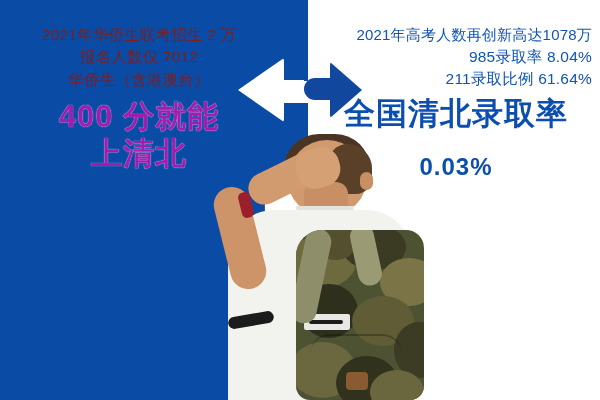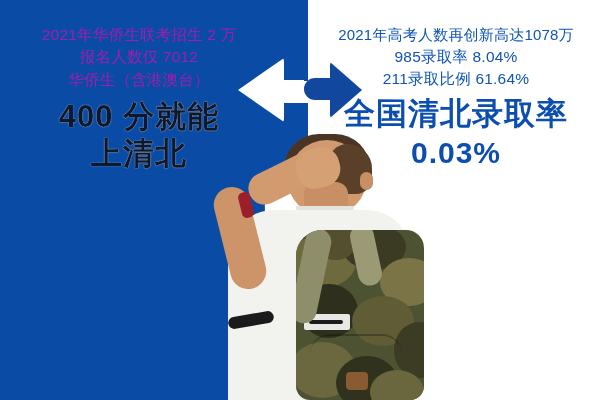--- a/index.html
+++ b/index.html
@@ -73,44 +73,44 @@
 
   .left-text{ left:10px; top:26px; width:258px; }
   .right-text{ left:320px; top:26px; width:272px; }
 
   .line-sm{
     font-size:15.5px;
     letter-spacing:0.2px;
     margin-bottom:4px;
     white-space:nowrap;
   }
-  .left-text .line-sm{ color:#a21caf; }
-  .right-text .line-sm{ color:#1055B5; }
+  .left-text .line-sm{ color:#7f1d1d; }
+  .right-text .line-sm{ color:#1055B5;text-align:right; }
   .right-text .line-sm.first{ font-size:15px; }
 
   .line-lg{
     font-weight:bold;
     font-size:31px;
     letter-spacing:1px;
     white-space:nowrap;
   }
   .left-text .line-lg{
-    color:#0f172a;
+    color:#a21caf;
     margin-top:10px;
     text-shadow:0 0 1px #ffffff;
   }
   .left-text .line-lg.second{ margin-top:1px; }
 
   .right-text .line-lg{
     color:#0B4EAF;
     margin-top:8px;
     -webkit-text-stroke:2.4px #ffffff;
     paint-order:stroke fill;
   }
-  .right-text .line-lg.second{ margin-top:2px; font-size:30px; }
+  .right-text .line-lg.second{ margin-top:20px; font-size:24px; }
 
   
   .student{
     position:absolute;
     left:200px;top:138px;
     width:240px;height:262px;
   }
   .st{position:absolute;}
 
   

